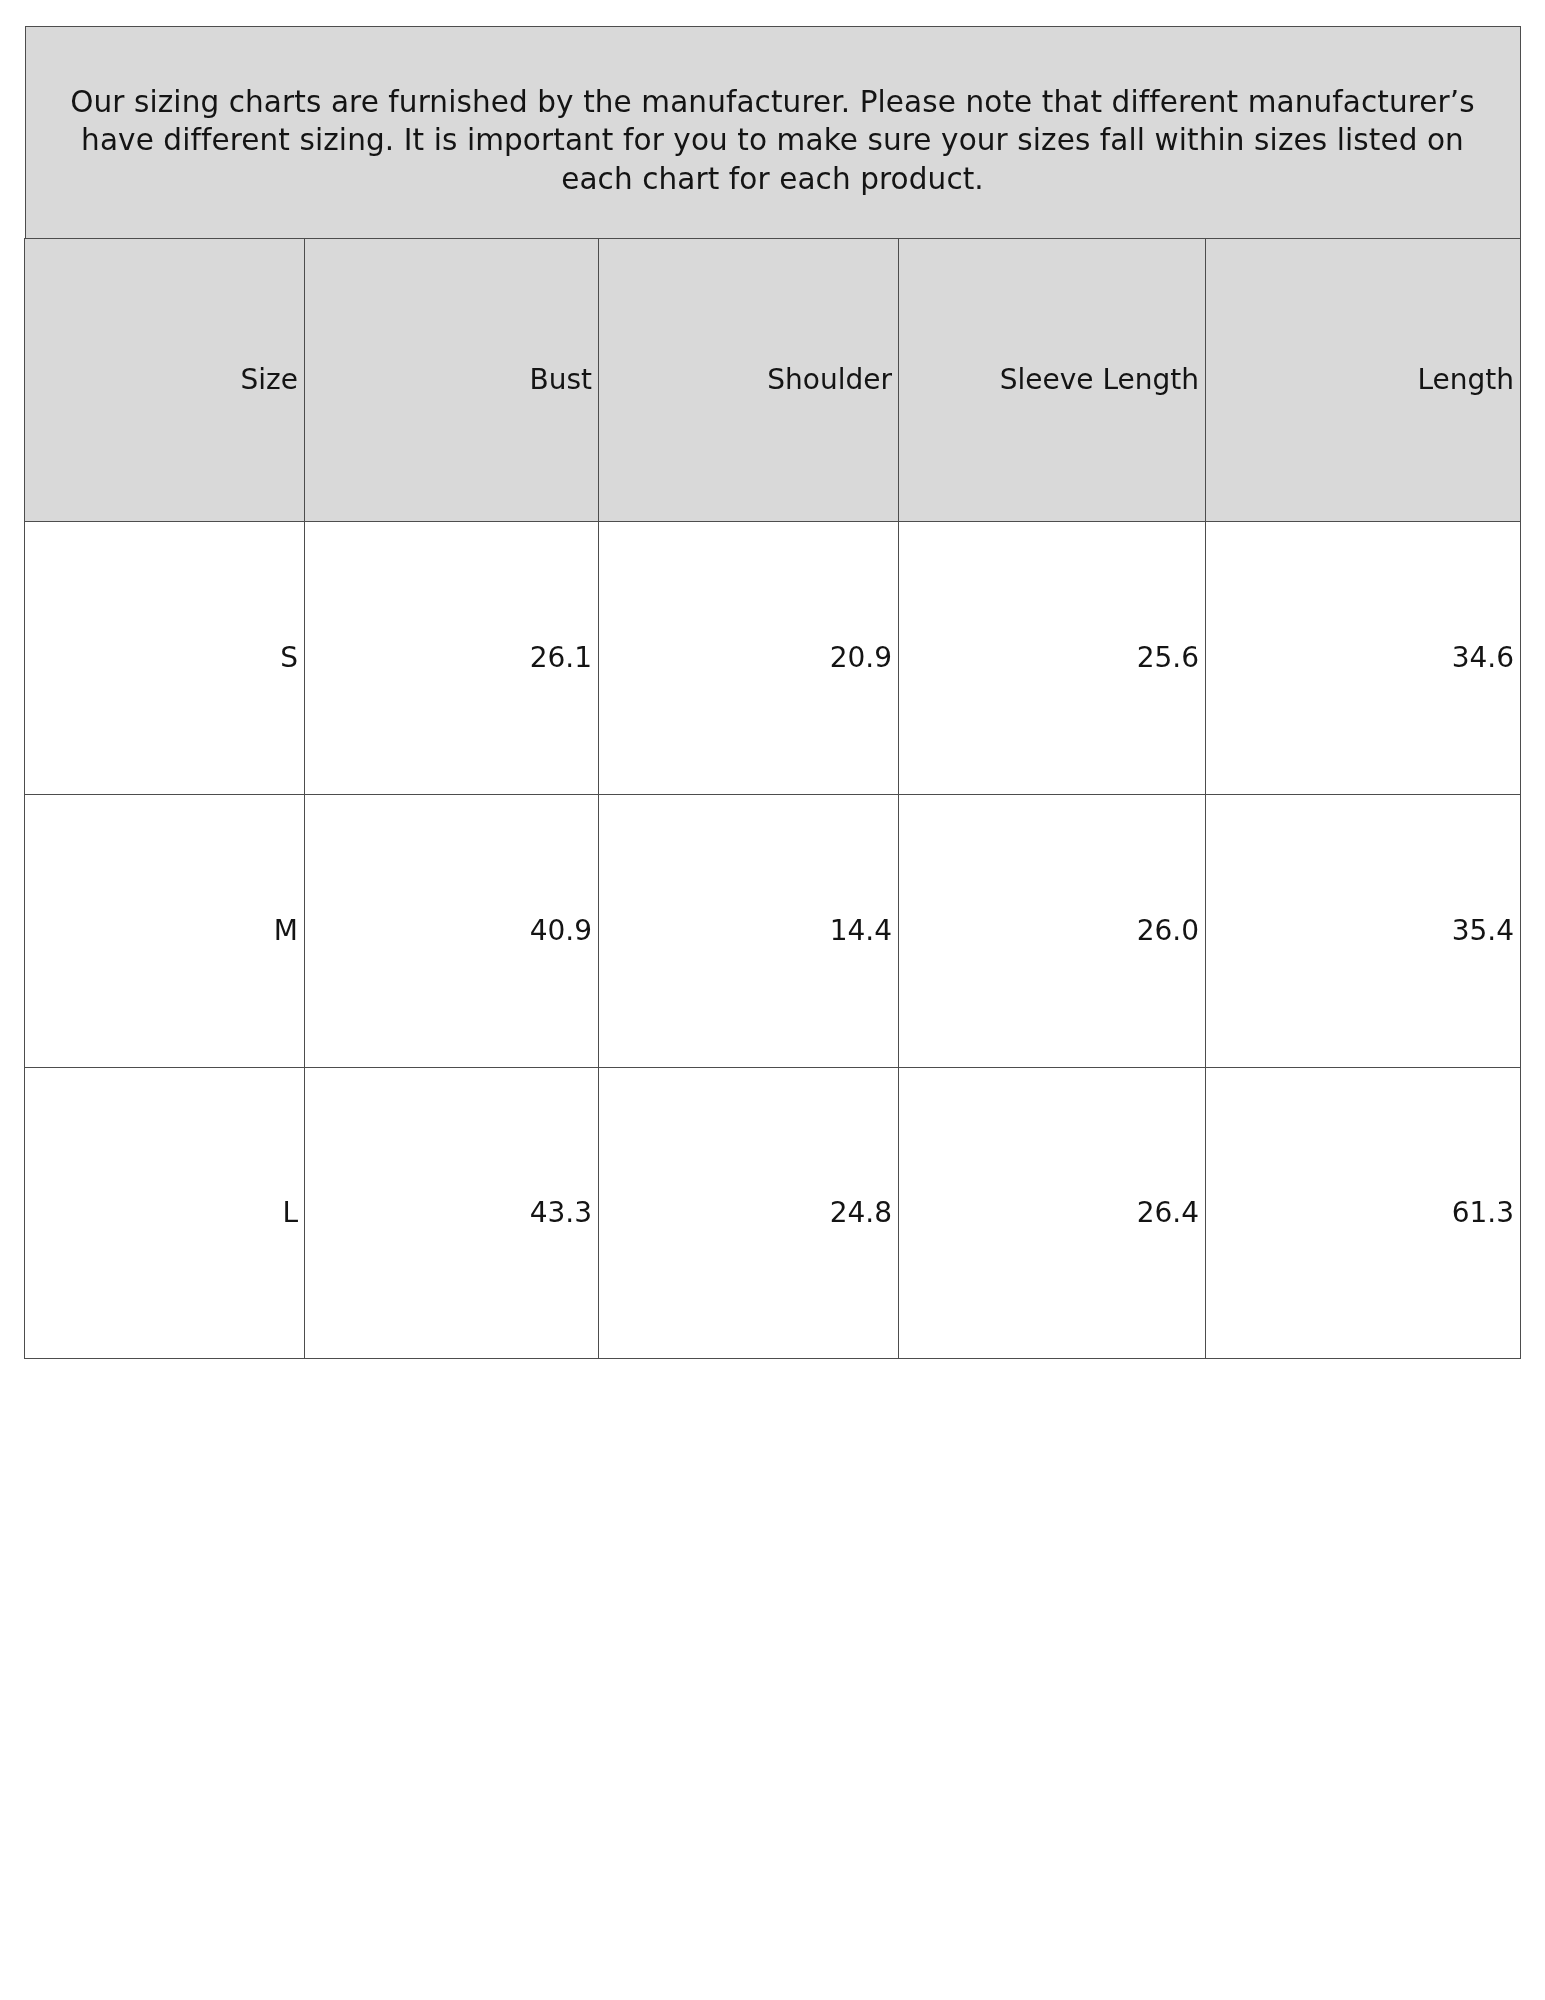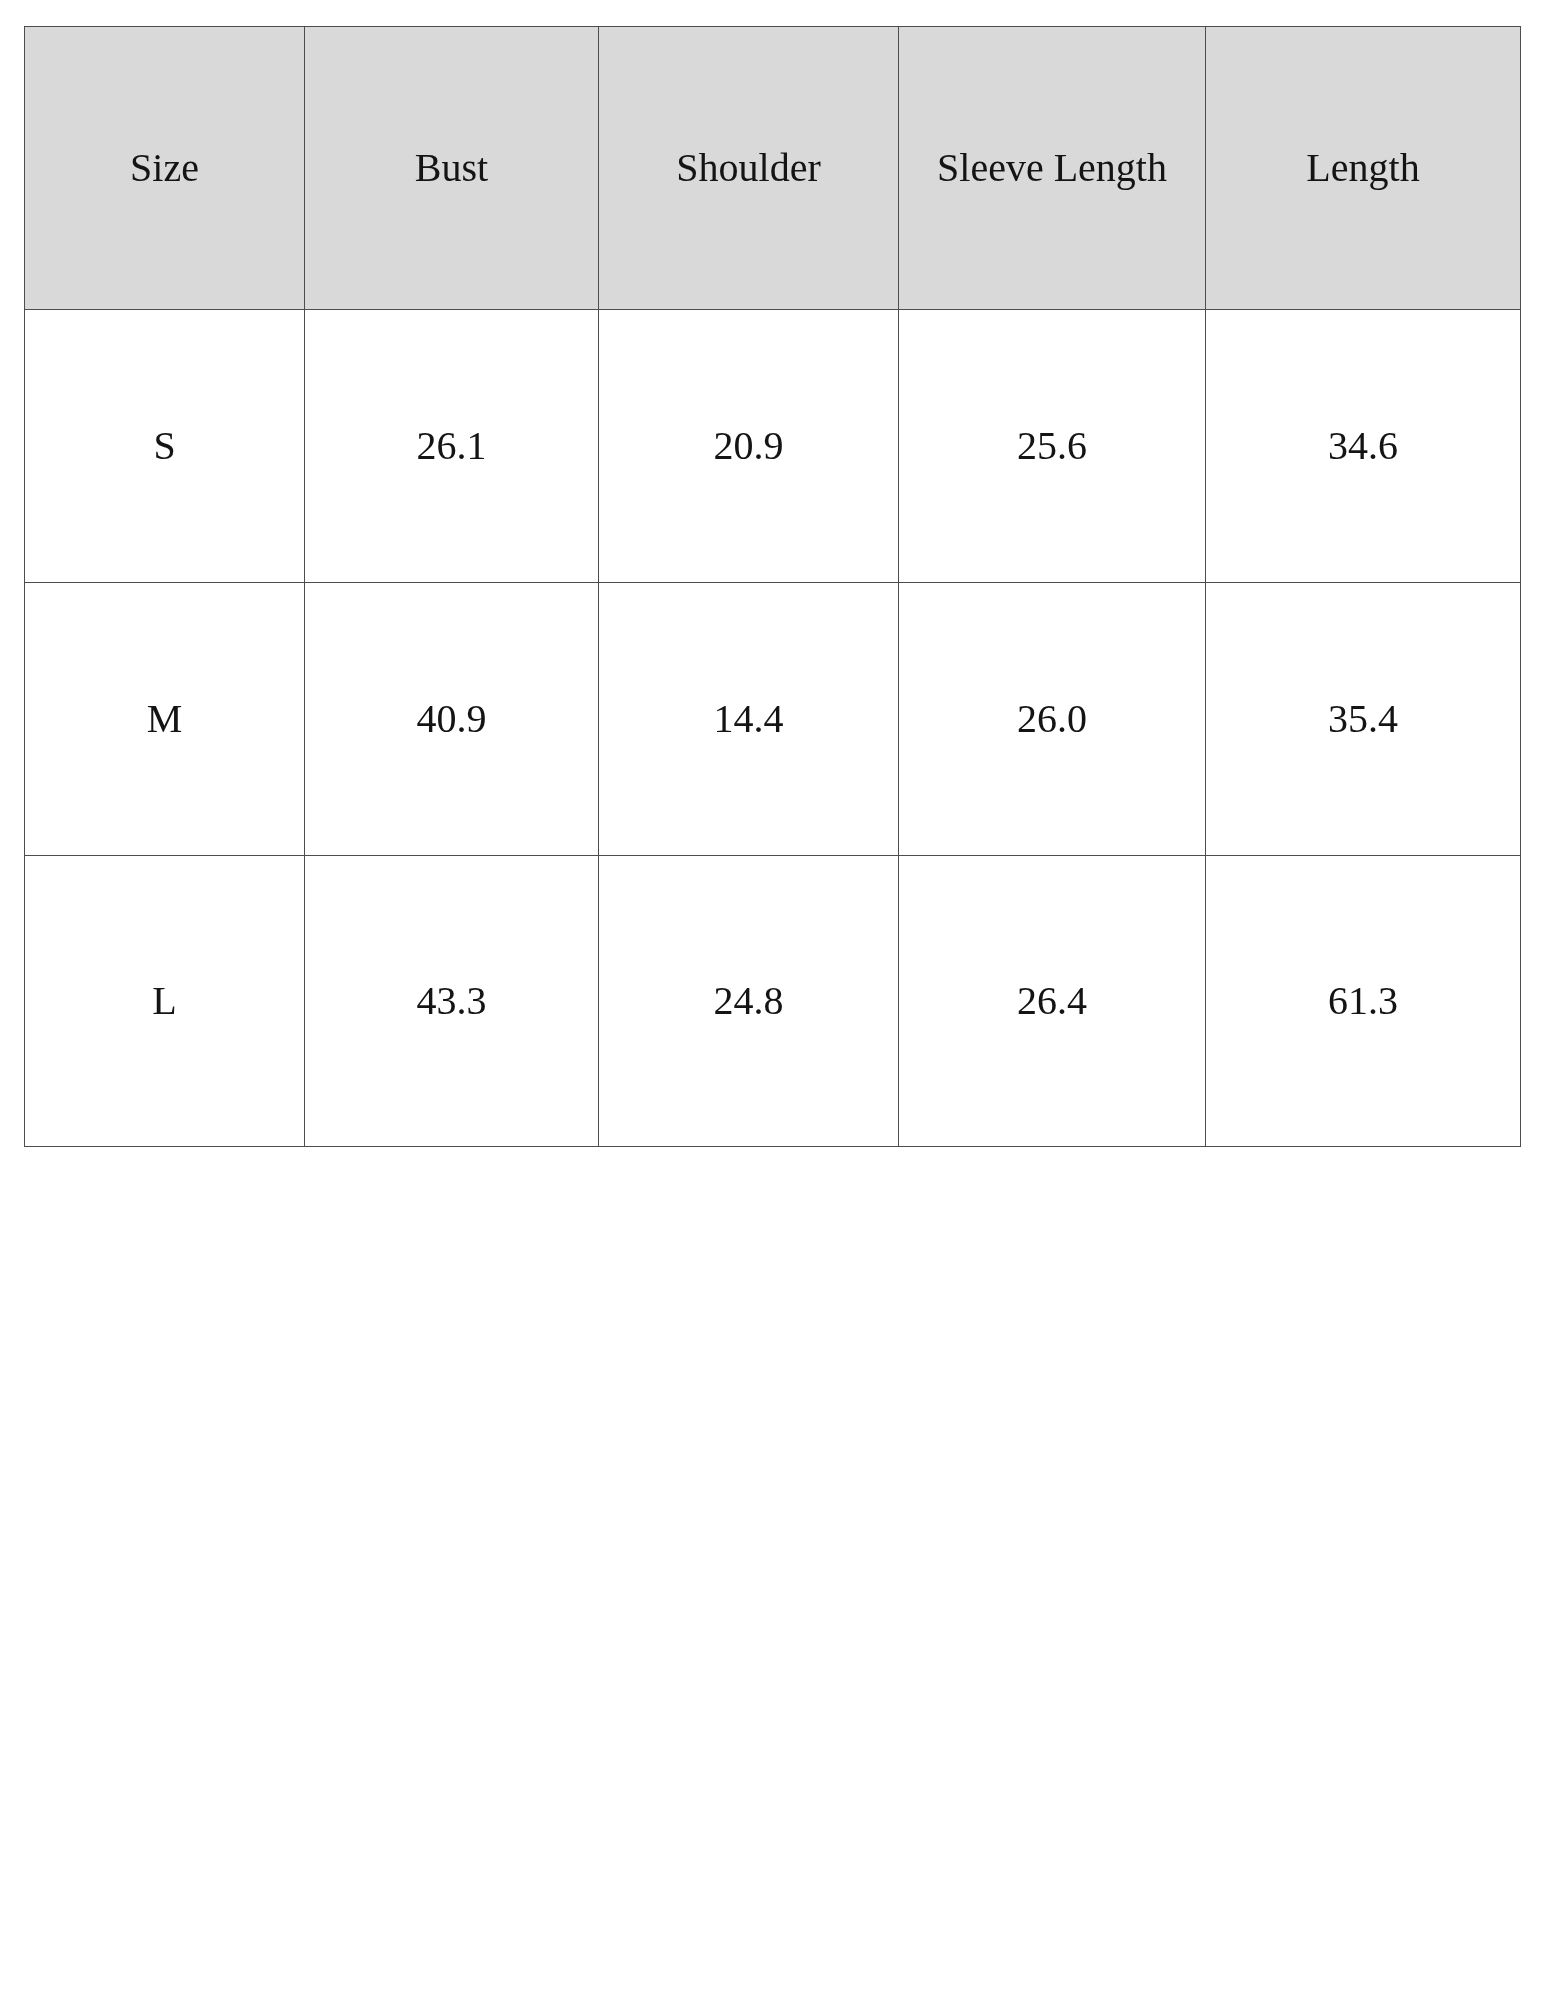--- a/index.html
+++ b/index.html
@@ -37,27 +37,26 @@
   }
   table.size-chart {
     width: 1496px;
     margin: 0 auto;
     border-collapse: collapse;
     table-layout: fixed;
   }
   table.size-chart th,
   table.size-chart td {
     border: 1px solid #4d4d4d;
-    text-align: center;
+    text-align: right;
     vertical-align: middle;
     font-weight: normal;
-    font-size: 40px;
+    font-size: 28px;
     color: #141414;
     line-height: 1.3;
-    font-family: Liberation Serif, serif;
   }
   table.size-chart thead th {
     background: #d9d9d9;
     height: 282px;
     padding: 0 6px;
   }
   table.size-chart tbody td {
     background: #ffffff;
     height: 272px;
     padding: 0 6px;
@@ -69,20 +68,21 @@
   col.c-bust { width: 294px; }
   col.c-shoulder { width: 300px; }
   col.c-sleeve { width: 307px; }
   col.c-length { width: 315px; }
 </style>
 </head>
 <body>
 
 <div class="page">
 
+  <div class="notice">Our sizing charts are furnished by the manufacturer. Please note that different manufacturer’s have different sizing. It is important for you to make sure your sizes fall within sizes listed on each chart for each product.</div>
 
   <table class="size-chart">
     <colgroup>
       <col class="c-size">
       <col class="c-bust">
       <col class="c-shoulder">
       <col class="c-sleeve">
       <col class="c-length">
     </colgroup>
     <thead>

